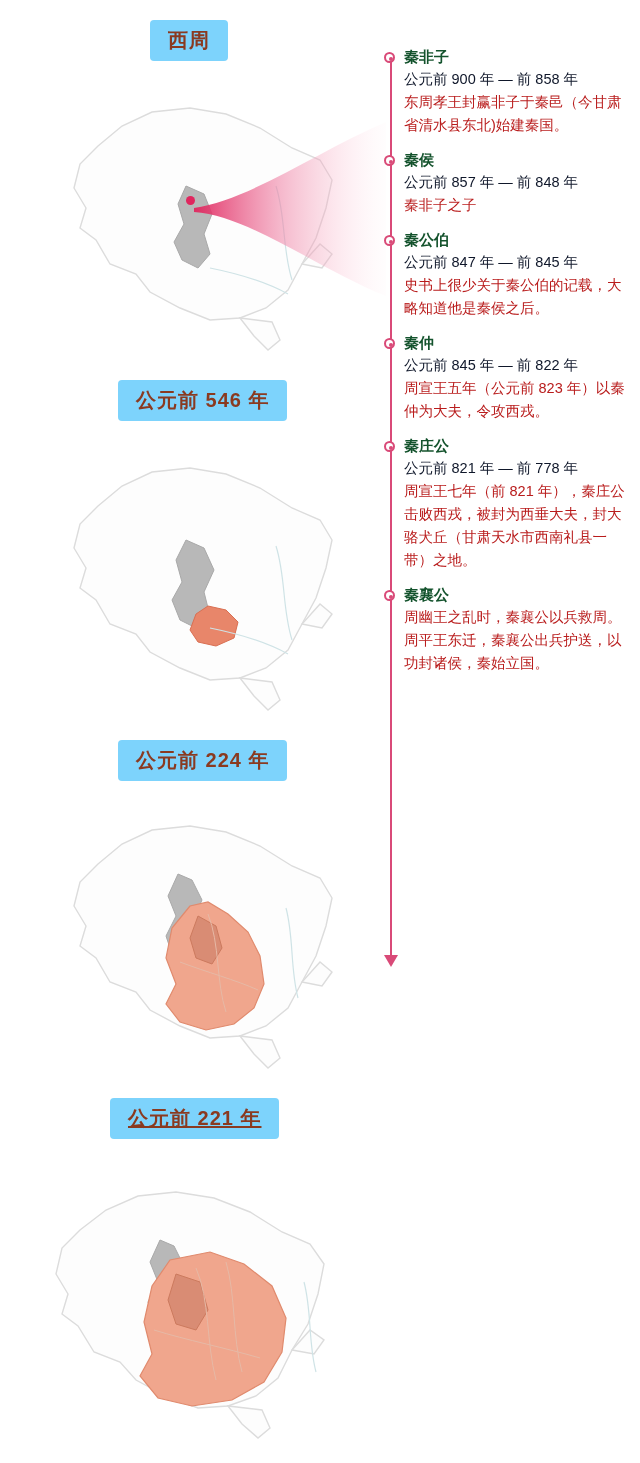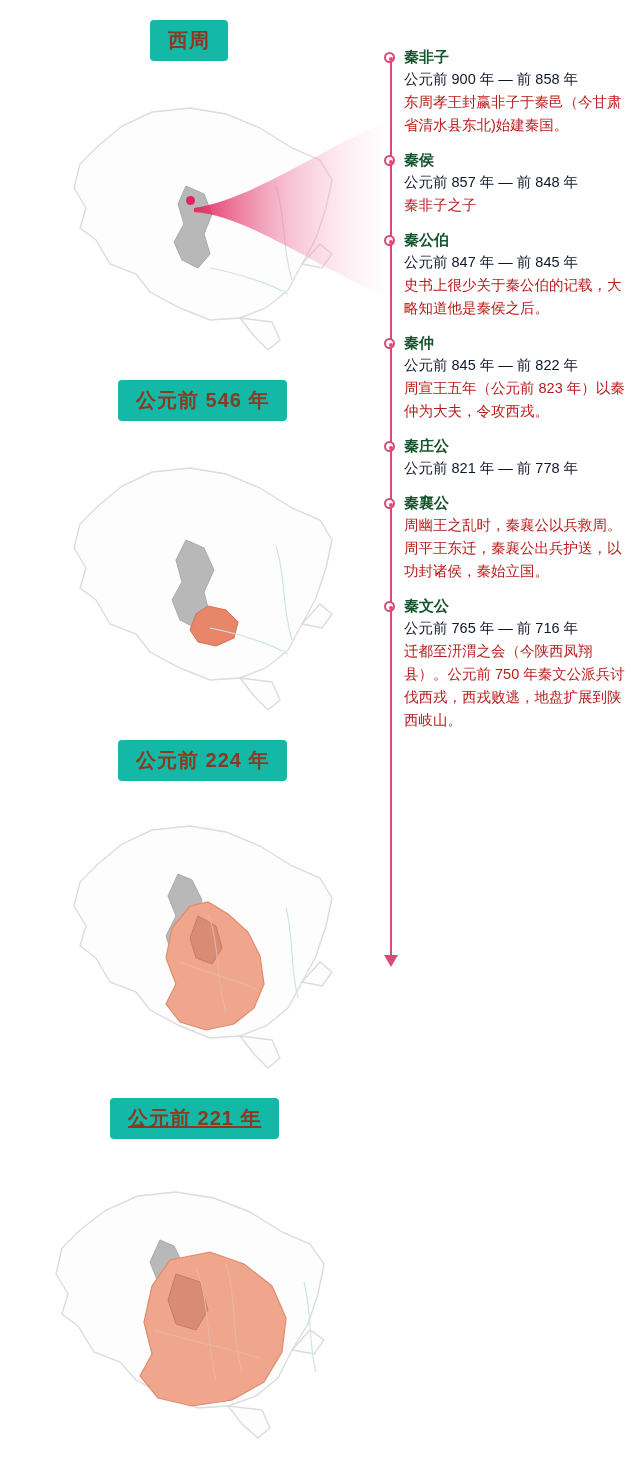--- a/index.html
+++ b/index.html
@@ -11,21 +11,21 @@
     overflow:hidden;
     color:#3a3a3a;
   }
   .stage{position:relative;width:640px;height:1463px;}
 
   
   .left-col{position:absolute;left:0;top:0;width:370px;height:1463px;}
 
   .era-label{
     position:absolute;
-    background:#14b8a6;
+    background:#7dd3fc;
     color:#8a3a20;
     font-size:20px;
     font-weight:bold;
     letter-spacing:1px;
     padding:7px 18px;
     border-radius:4px;
     white-space:nowrap;
     text-align:center;
   }
   .era-label.e0{left:150px;top:20px;}
@@ -225,29 +225,24 @@
       <span class="marker"></span>
       <div class="title">秦仲</div>
       <div class="range">公元前 845 年 — 前 822 年</div>
       <div class="desc">周宣王五年（公元前 823 年）以秦仲为大夫，令攻西戎。</div>
     </div>
 
     <div class="entry">
       <span class="marker"></span>
       <div class="title">秦庄公</div>
       <div class="range">公元前 821 年 — 前 778 年</div>
+      <div class="desc">周宣王七年（前 821 年），秦庄公击败西戎，被封为西垂大夫，封大骆犬丘（甘肃天水市西南礼县一带）之地。</div>
     </div>
 
     <div class="entry">
       <span class="marker"></span>
       <div class="title">秦襄公</div>
       <div class="desc">周幽王之乱时，秦襄公以兵救周。周平王东迁，秦襄公出兵护送，以功封诸侯，秦始立国。</div>
     </div>
 
-    <div class="entry">
-      <span class="marker"></span>
-      <div class="title">秦文公</div>
-      <div class="range">公元前 765 年 — 前 716 年</div>
-      <div class="desc">迁都至汧渭之会（今陕西凤翔县）。公元前 750 年秦文公派兵讨伐西戎，西戎败逃，地盘扩展到陕西岐山。</div>
-    </div>
 
   </div>
 </div>
 
 </body></html>

